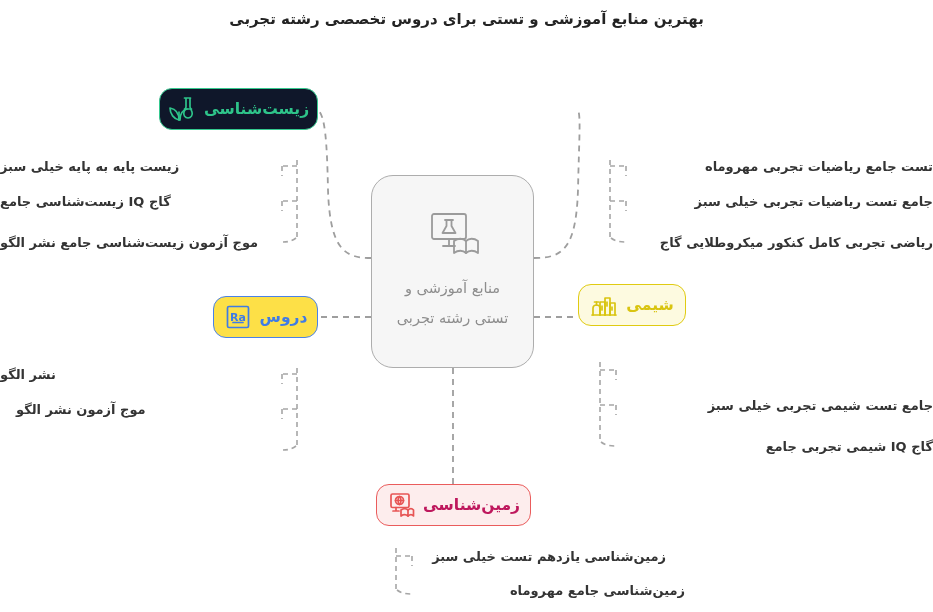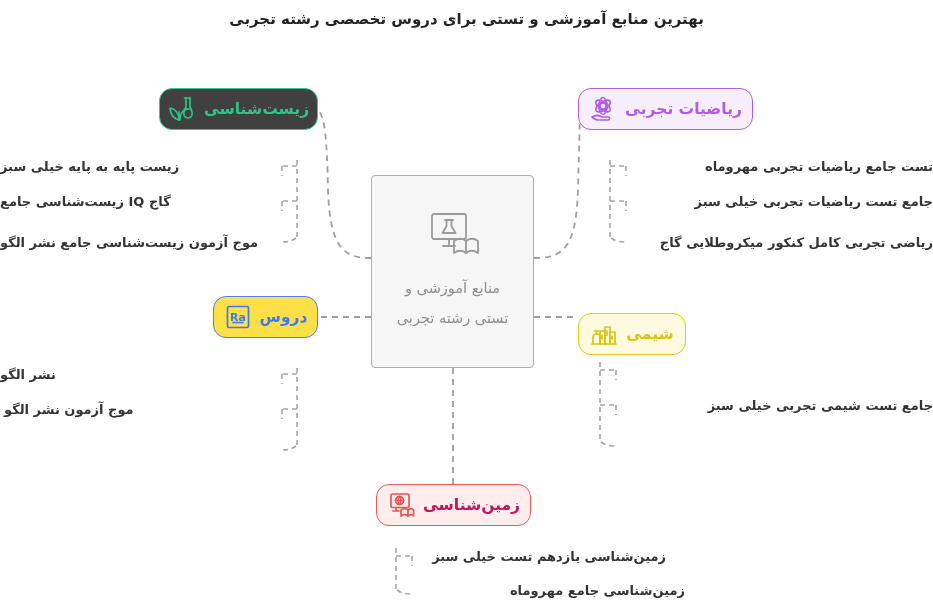--- a/index.html
+++ b/index.html
@@ -47,21 +47,21 @@
 
   
   .center-node {
     position: absolute;
     left: 371px;
     top: 175px;
     width: 163px;
     height: 193px;
     background: #f6f6f6;
     border: 1.6px solid #adadad;
-    border-radius: 4px;
+    border-radius: 22px;
     display: flex;
     flex-direction: column;
     align-items: center;
     justify-content: center;
     box-sizing: border-box;
   }
   .center-node .ic {
     margin-bottom: 12px;
   }
   .center-label {
@@ -94,38 +94,38 @@
     font-weight: bold;
     white-space: nowrap;
   }
   .branch .ic {
     display: flex;
     align-items: center;
   }
 
   #node-bio {
     left: 159px; top: 88px; width: 159px;
-    background: #404040; border-color: #35c98f;
+    background: #0f172a; border-color: #35c98f;
   }
   #node-bio .blabel { color: #2ec48a; }
 
   #node-math {
     left: 578px; top: 88px; width: 175px;
     background: #f7eefd; border-color: #b15ce8;
   }
   #node-math .blabel { color: #b05ce8; }
 
   #node-phys {
     left: 213px; top: 296px; width: 105px;
     background: #fde047; border-color: #4a82e8;
   }
   #node-phys .blabel { color: #3f7be6; }
 
   #node-chem {
-    left: 578px; top: 313px; width: 108px;
+    left: 578px; top: 284px; width: 108px;
     background: #fdfae0; border-color: #e0cb12;
   }
   #node-chem .blabel { color: #d9c410; }
 
   #node-geo {
     left: 376px; top: 484px; width: 155px;
     background: #fdeded; border-color: #ea5c5c;
   }
   #node-geo .blabel { color: #be185d; }
 
@@ -224,68 +224,57 @@
         <path d="M11 25 L11 17"></path>
       </svg>
     </span>
     <span class="blabel">زیست‌شناسی</span>
   </div>
 
   <div class="leaf r-align" style="left:0px; top:158px; width:268px;">زیست پایه به پایه خیلی سبز</div>
   <div class="leaf r-align" style="left:0px; top:193px; width:268px;">گاج IQ زیست‌شناسی جامع</div>
   <div class="leaf r-align" style="left:0px; top:234px; width:268px;">موج آزمون زیست‌شناسی جامع نشر الگو</div>
 
-  <div class="branch" id="node-math">
-    <span class="ic">
-      <svg width="28" height="28" viewBox="0 0 28 28" fill="none" stroke="#b05ce8" stroke-width="1.7" stroke-linecap="round" stroke-linejoin="round">
-        <circle cx="14" cy="11" r="3.2"></circle>
-        <ellipse cx="14" cy="11" rx="8.5" ry="4" transform="rotate(35 14 11)"></ellipse>
-        <ellipse cx="14" cy="11" rx="8.5" ry="4" transform="rotate(-35 14 11)"></ellipse>
-        <ellipse cx="14" cy="11" rx="8.5" ry="4" transform="rotate(90 14 11)"></ellipse>
-        <path d="M3 22 C6 20 10 20 13 22 L19 22 C21 22 21 25 19 25 L9 25 C6 25 5 23 3 22 Z"></path>
-      </svg>
-    </span>
-    <span class="blabel">ریاضیات تجربی</span>
-  </div>
 
   <div class="leaf l-align" style="left:640px; top:158px; width:293px;">تست جامع ریاضیات تجربی مهروماه</div>
   <div class="leaf l-align" style="left:640px; top:193px; width:293px;">جامع تست ریاضیات تجربی خیلی سبز</div>
   <div class="leaf l-align" style="left:625px; top:234px; width:308px;">ریاضی تجربی کامل کنکور میکروطلایی گاج</div>
 
   <div class="branch" id="node-phys">
     <span class="ic">
       <svg width="28" height="28" viewBox="0 0 28 28" fill="none" stroke="#3f7be6" stroke-width="1.7" stroke-linecap="round" stroke-linejoin="round">
         <rect x="3.5" y="3.5" width="21" height="21" rx="1.5"></rect>
         <text x="14" y="17.5" font-family="DejaVu Sans, sans-serif" font-size="11" font-weight="bold" fill="#3f7be6" stroke="none" text-anchor="middle">Ra</text>
         <path d="M9 19.5 L19 19.5"></path>
       </svg>
     </span>
     <span class="blabel">دروس</span>
   </div>
 
   <div class="leaf r-align" style="left:0px; top:366px; width:268px;">نشر الگو</div>
-  <div class="leaf r-align" style="left:4px; top:401px; width:268px;">موج آزمون نشر الگو</div>
+  <div class="leaf r-align" style="left:16px; top:401px; width:268px;">موج آزمون نشر الگو</div>
 
   <div class="branch" id="node-chem">
     <span class="ic">
       <svg width="28" height="28" viewBox="0 0 28 28" fill="none" stroke="#d9c410" stroke-width="1.7" stroke-linecap="round" stroke-linejoin="round">
         <path d="M10 24 L10 11 L15 11 L15 24"></path>
         <path d="M15 24 L15 7 L20 7 L20 24"></path>
         <path d="M20 24 L20 12 L25 12 L25 24"></path>
         <path d="M3 24 L3 17 C3 15 5 14 6.5 14 C8 14 10 15 10 17 L10 24"></path>
         <path d="M6.5 14 L6.5 11"></path>
         <path d="M4.5 11 L8.5 11"></path>
         <path d="M2 24 L26 24"></path>
         <path d="M12 15 L12 19 M17 11 L17 15 M22 16 L22 19"></path>
       </svg>
     </span>
     <span class="blabel">شیمی</span>
   </div>
 
   <div class="leaf l-align" style="left:630px; top:397px; width:303px;">جامع تست شیمی تجربی خیلی سبز</div>
+  <div class="leaf l-align" style="left:615px; top:438px; width:318px;">گاج IQ شیمی تجربی جامع</div>
 
   <div class="branch" id="node-geo">
     <span class="ic">
       <svg width="28" height="28" viewBox="0 0 28 28" fill="none" stroke="#e75555" stroke-width="1.7" stroke-linecap="round" stroke-linejoin="round">
         <rect x="4" y="3" width="18" height="13.5" rx="1.5"></rect>
         <circle cx="12.5" cy="9.5" r="4"></circle>
         <path d="M8.5 9.5 L16.5 9.5 M12.5 5.5 C10.5 7.5 10.5 11.5 12.5 13.5 C14.5 11.5 14.5 7.5 12.5 5.5"></path>
         <path d="M9 16.5 L9 20 M6 20 L12 20"></path>
         <path d="M14 19 C16.5 17.2 19 17.2 21 19 L21 25 C19 23.3 16.5 23.3 14 25 Z"></path>
         <path d="M21 19 C23 17.2 25 17.2 26.5 19 L26.5 25 C25 23.3 23 23.3 21 25"></path>

